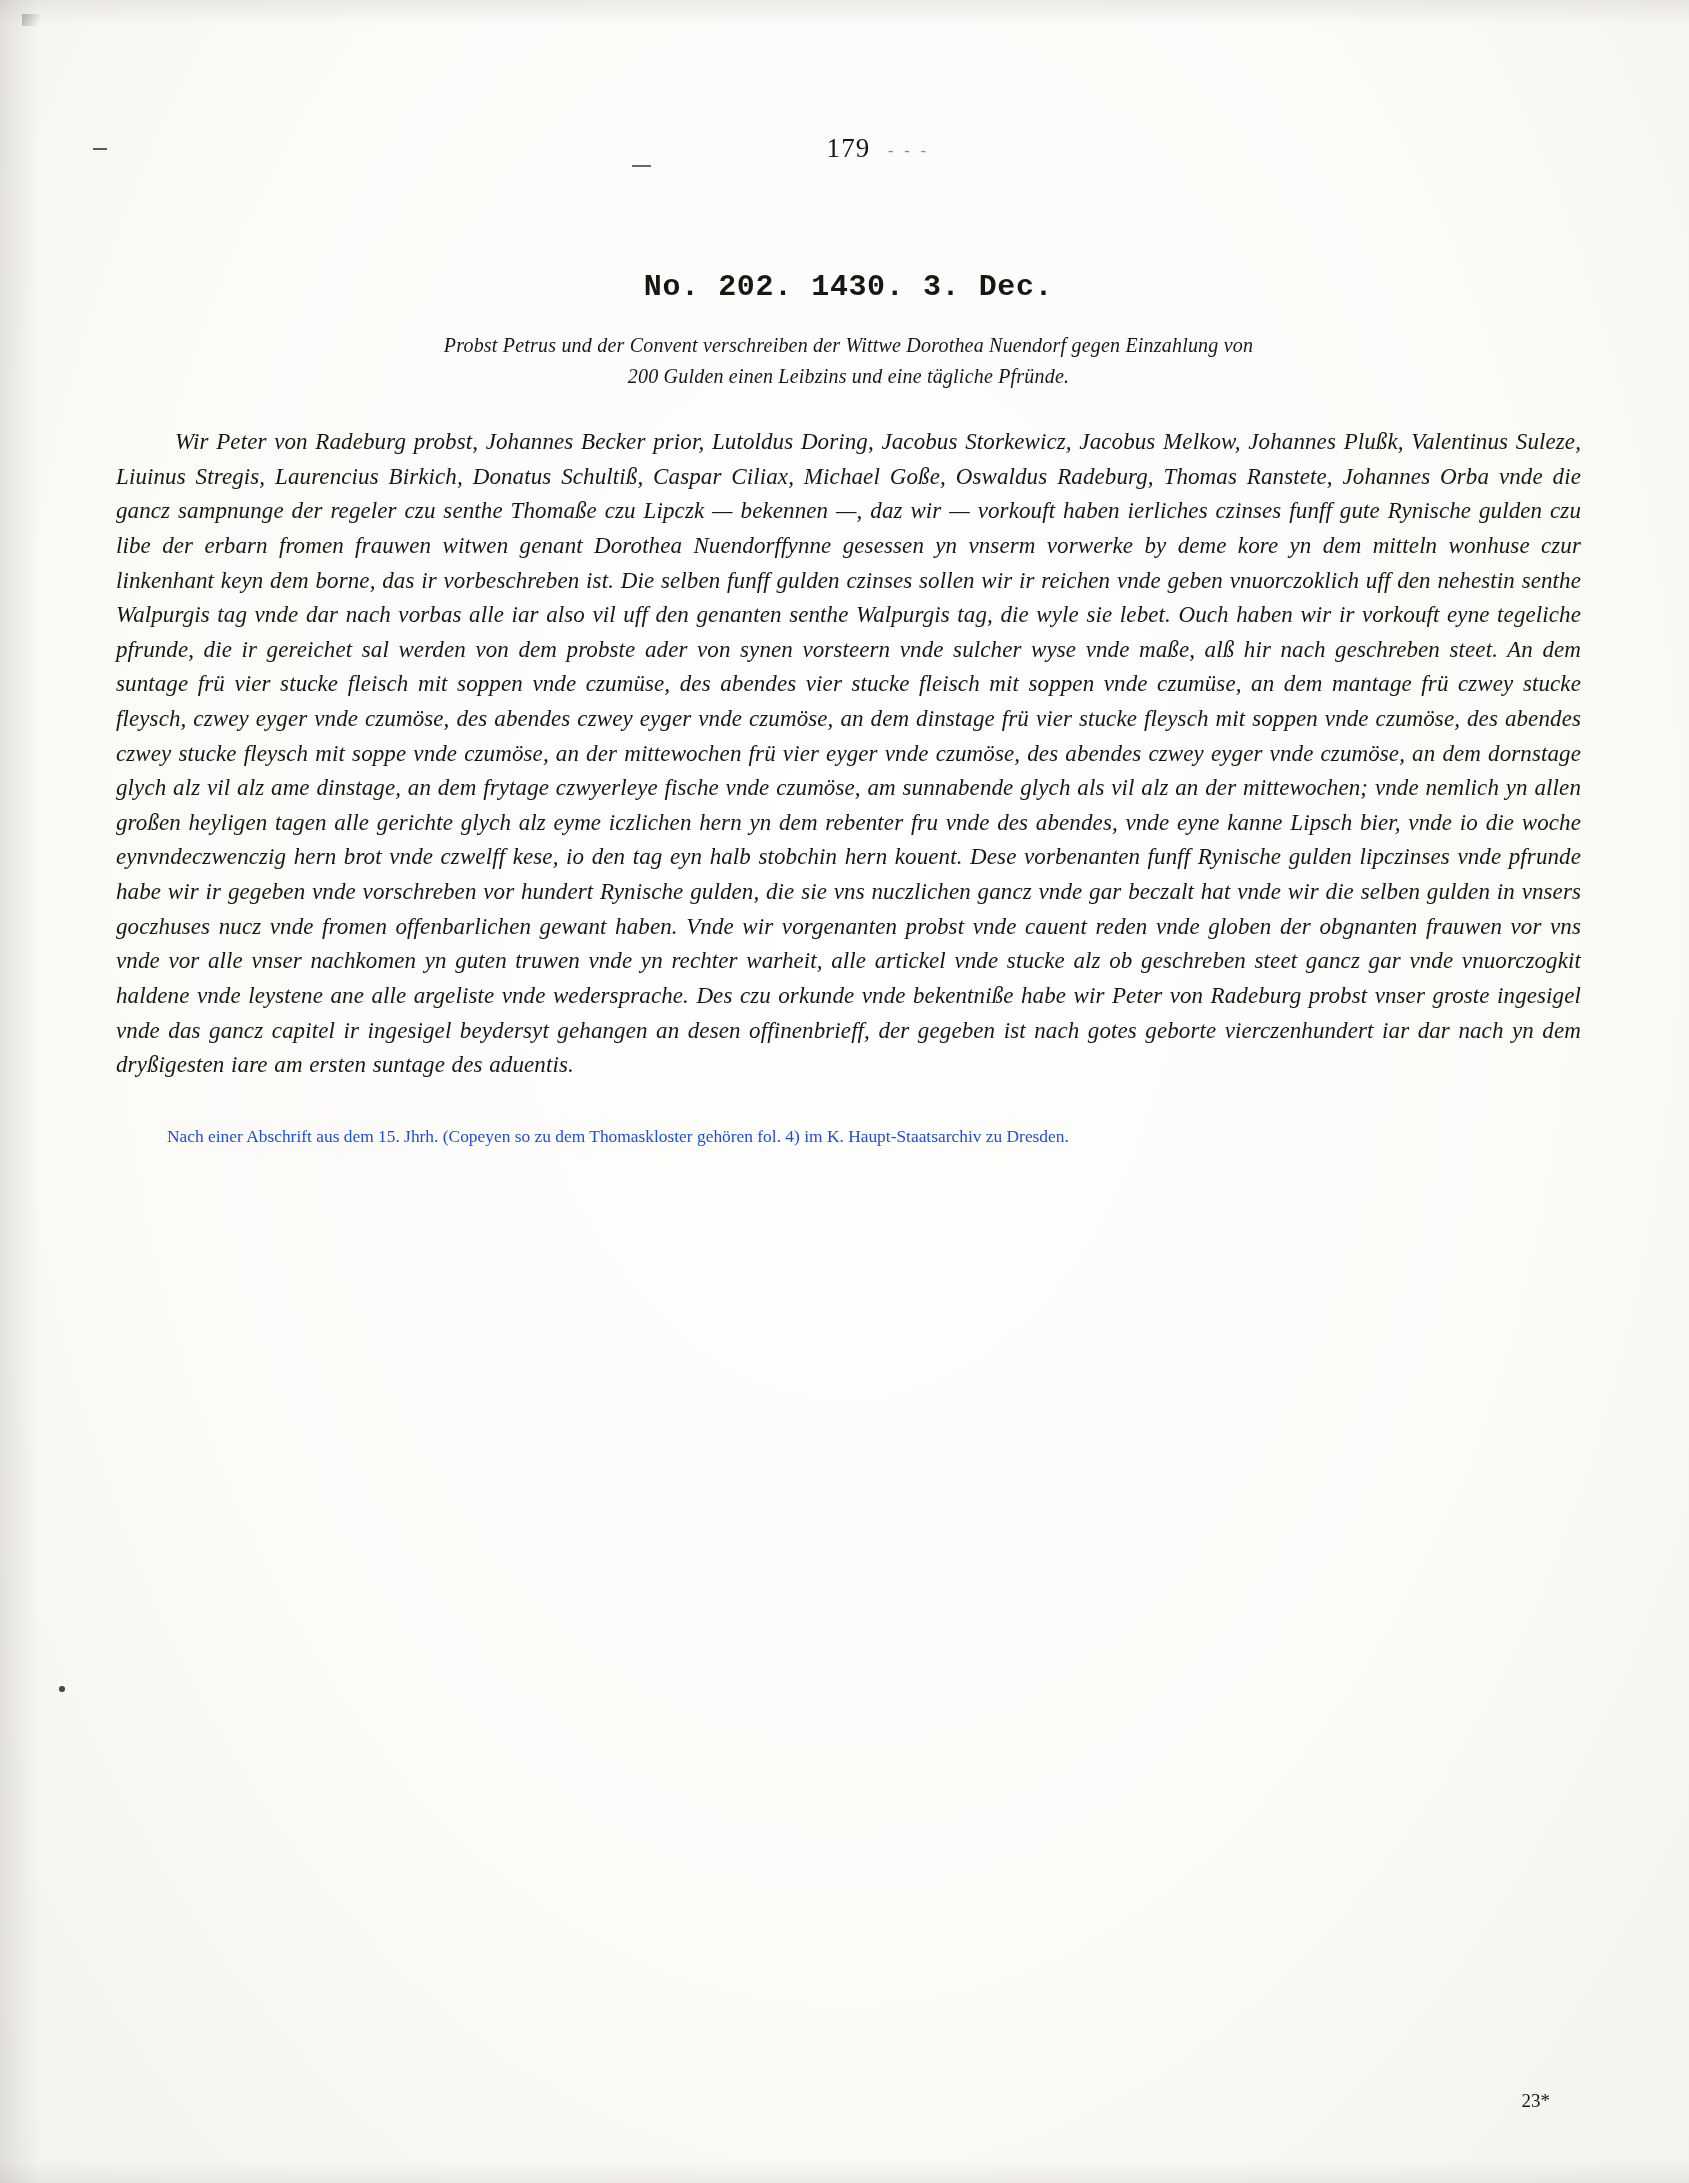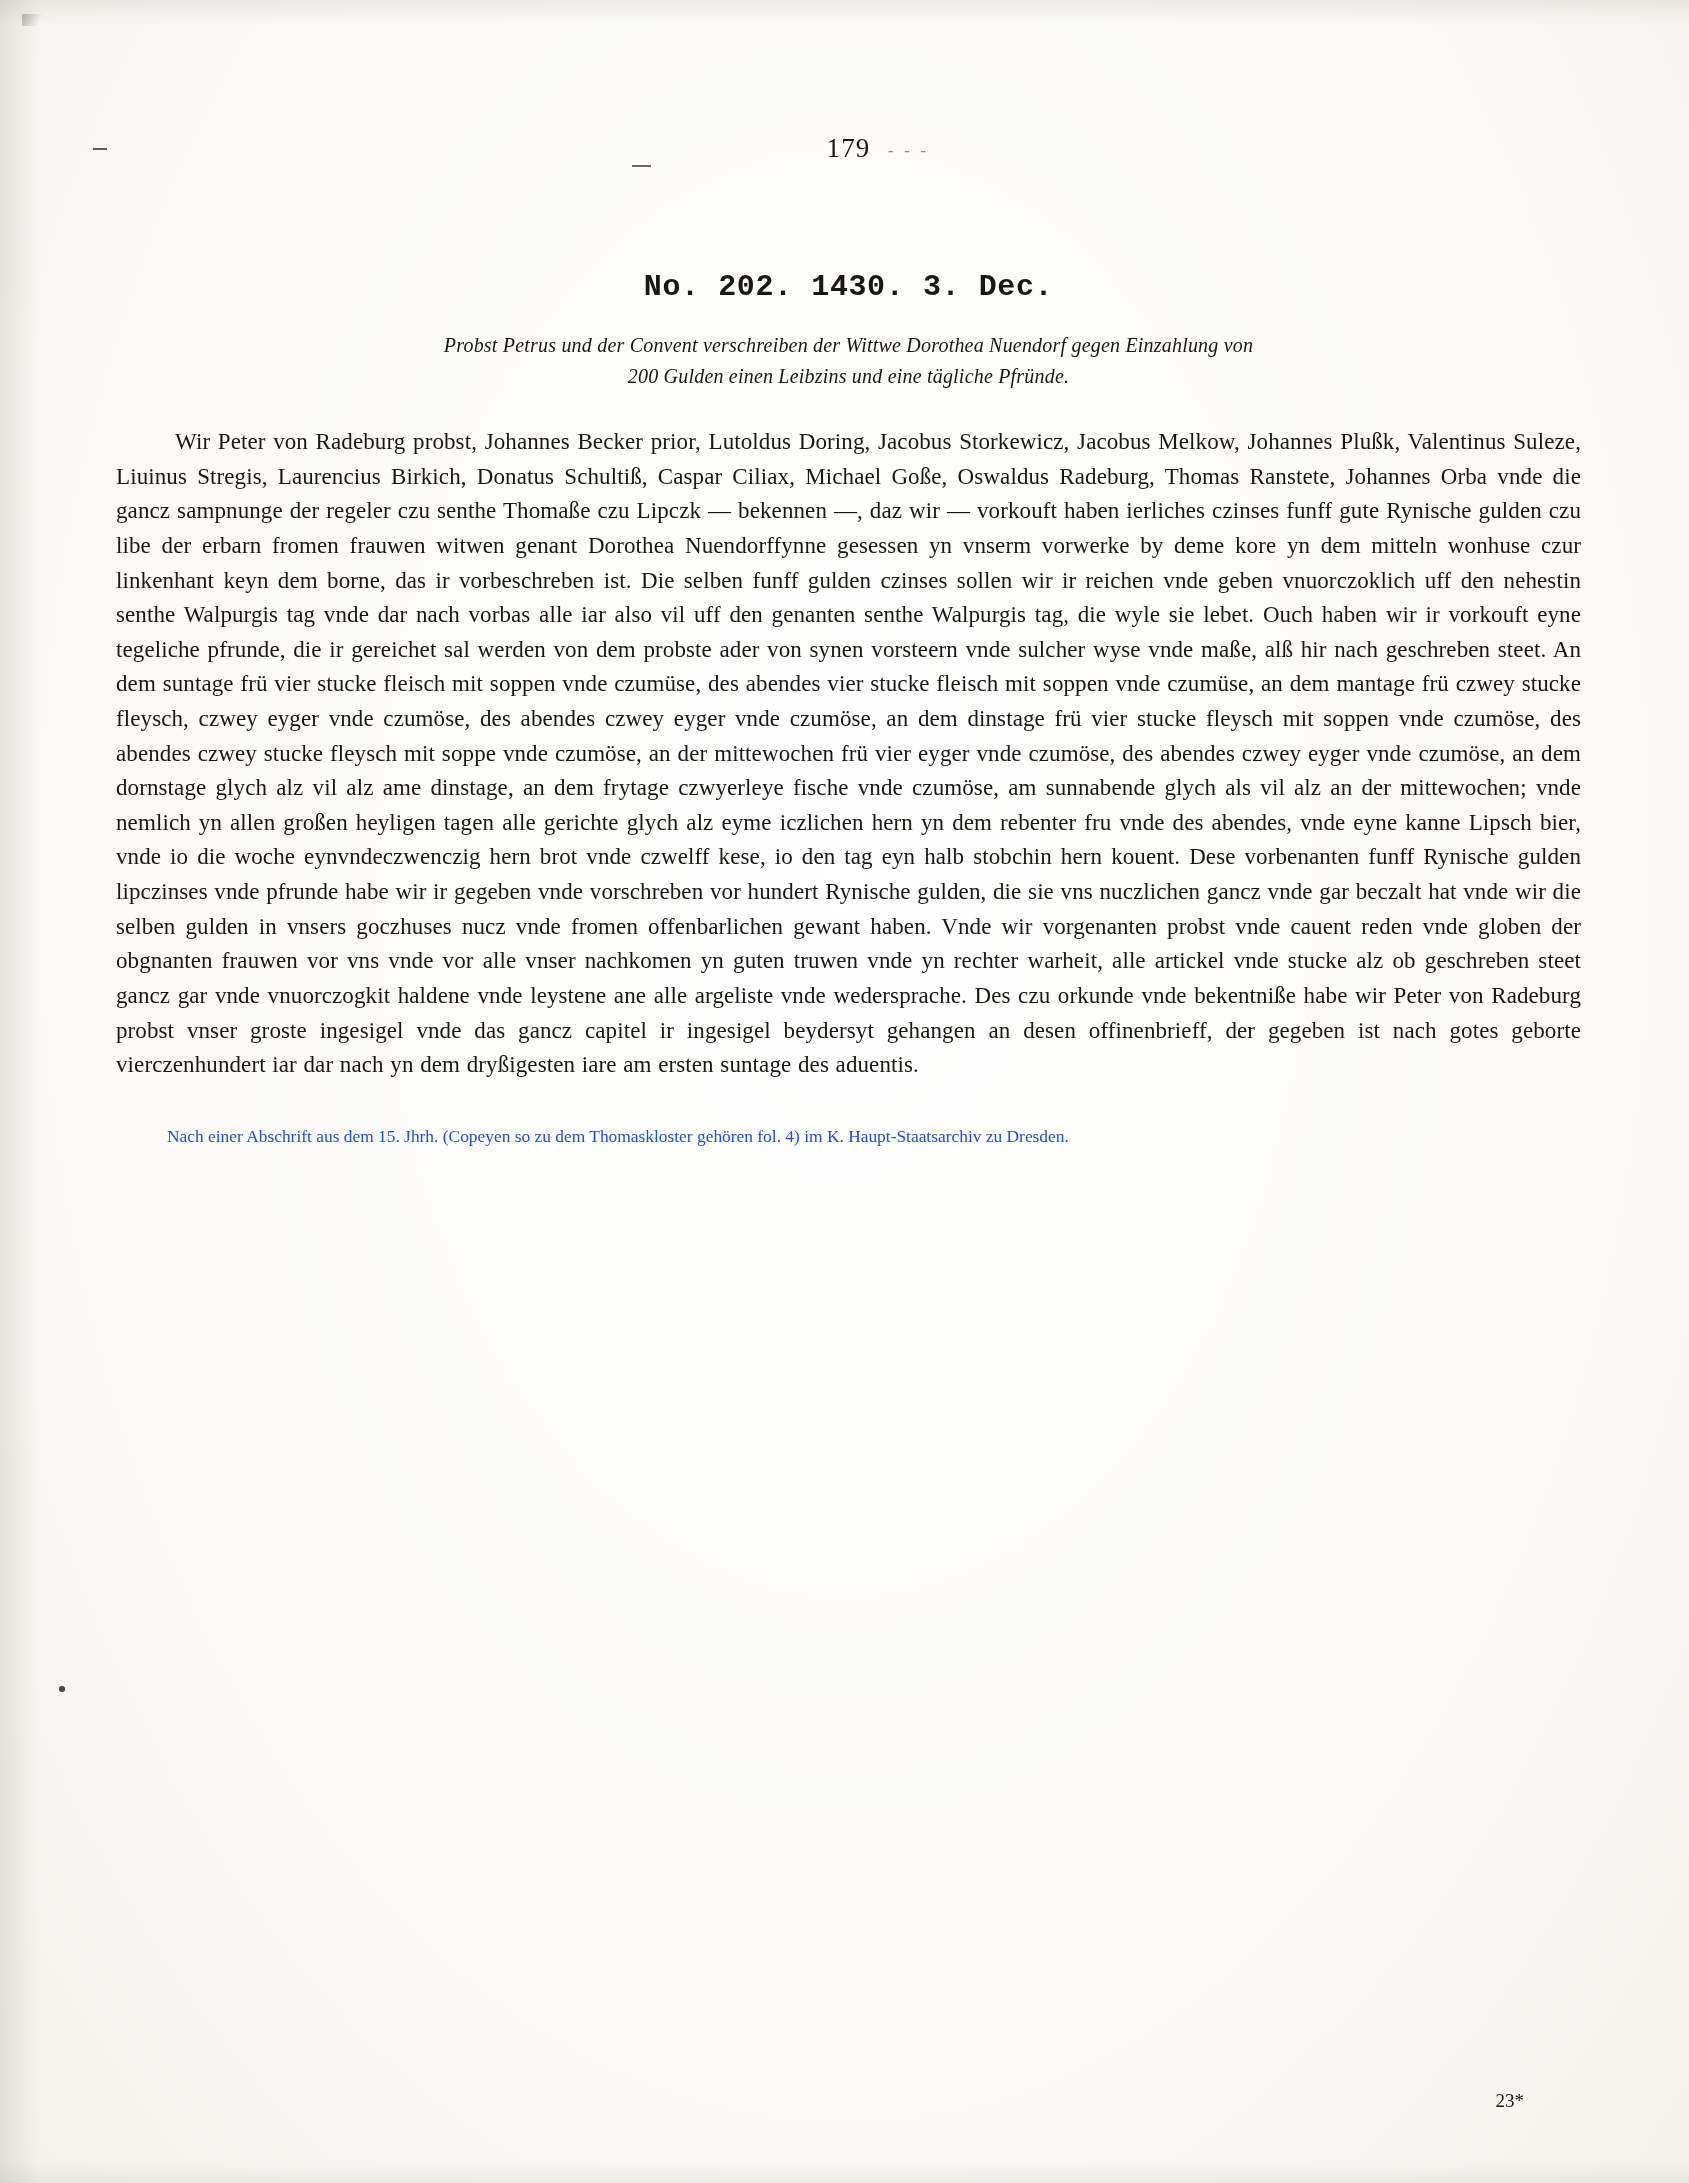--- a/index.html
+++ b/index.html
@@ -99,32 +99,33 @@
     display: block;
   }
   .body-text {
     margin-top: 34px;
     font-size: 23px;
     line-height: 1.505;
     text-align: justify;
     text-indent: 59px;
     letter-spacing: 0.1px;
     word-spacing: 0.8px;
+    font-style: italic;
   }
   .footnote {
     margin-top: 40px;
     font-size: 17.4px;
     line-height: 1.5;
     text-align: justify;
     text-indent: 51px;
     color: #1d4ed8;
   }
   .signature {
     position: absolute;
-    right: 166px;
+    right: 140px;
     bottom: 71px;
     font-size: 19px;
   }
   .edge-shadow-left {
     position: absolute;
     left: 0;
     top: 0;
     bottom: 0;
     width: 39px;
     background: linear-gradient(to right, rgba(120,115,105,0.16), rgba(255,255,255,0));

